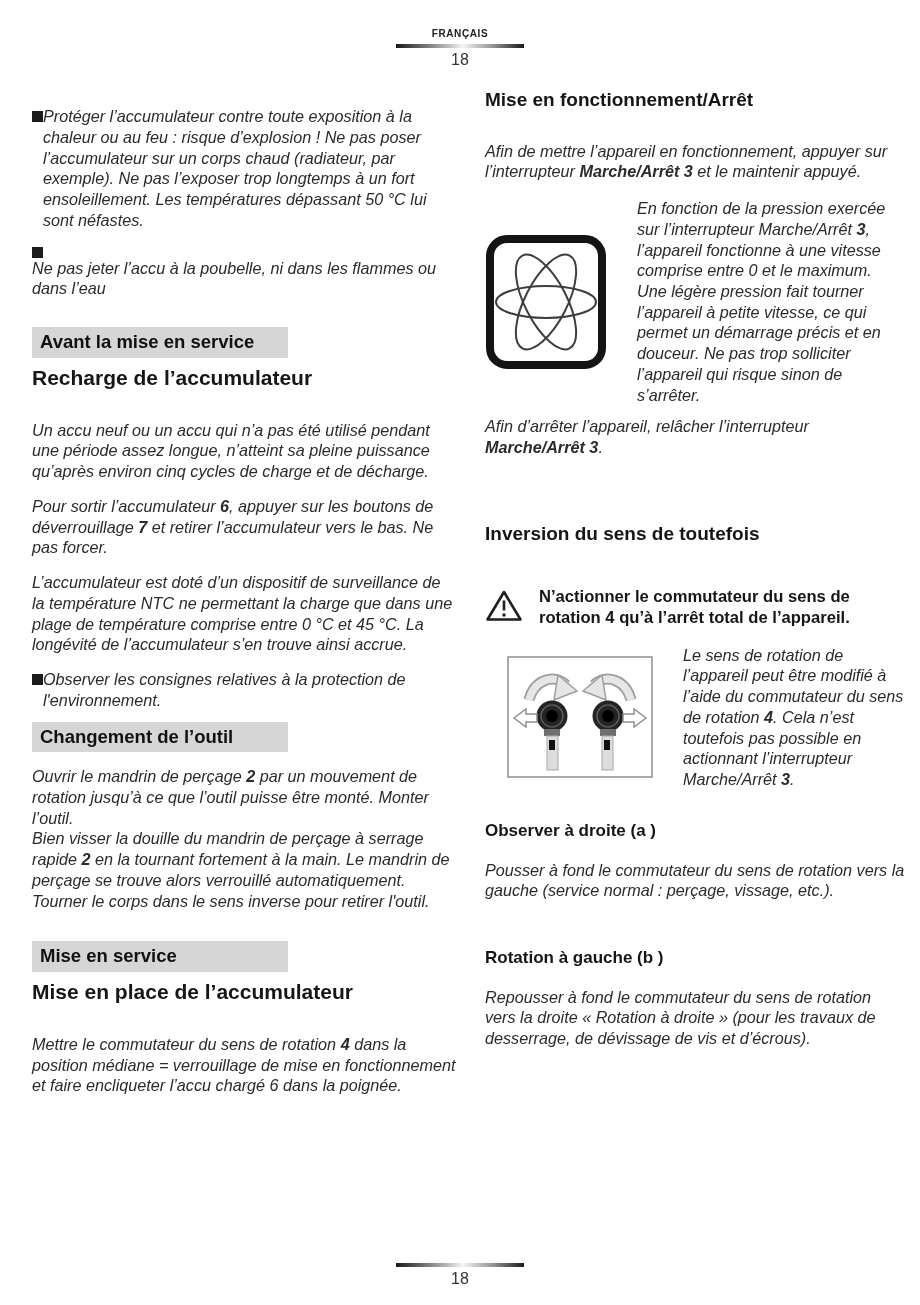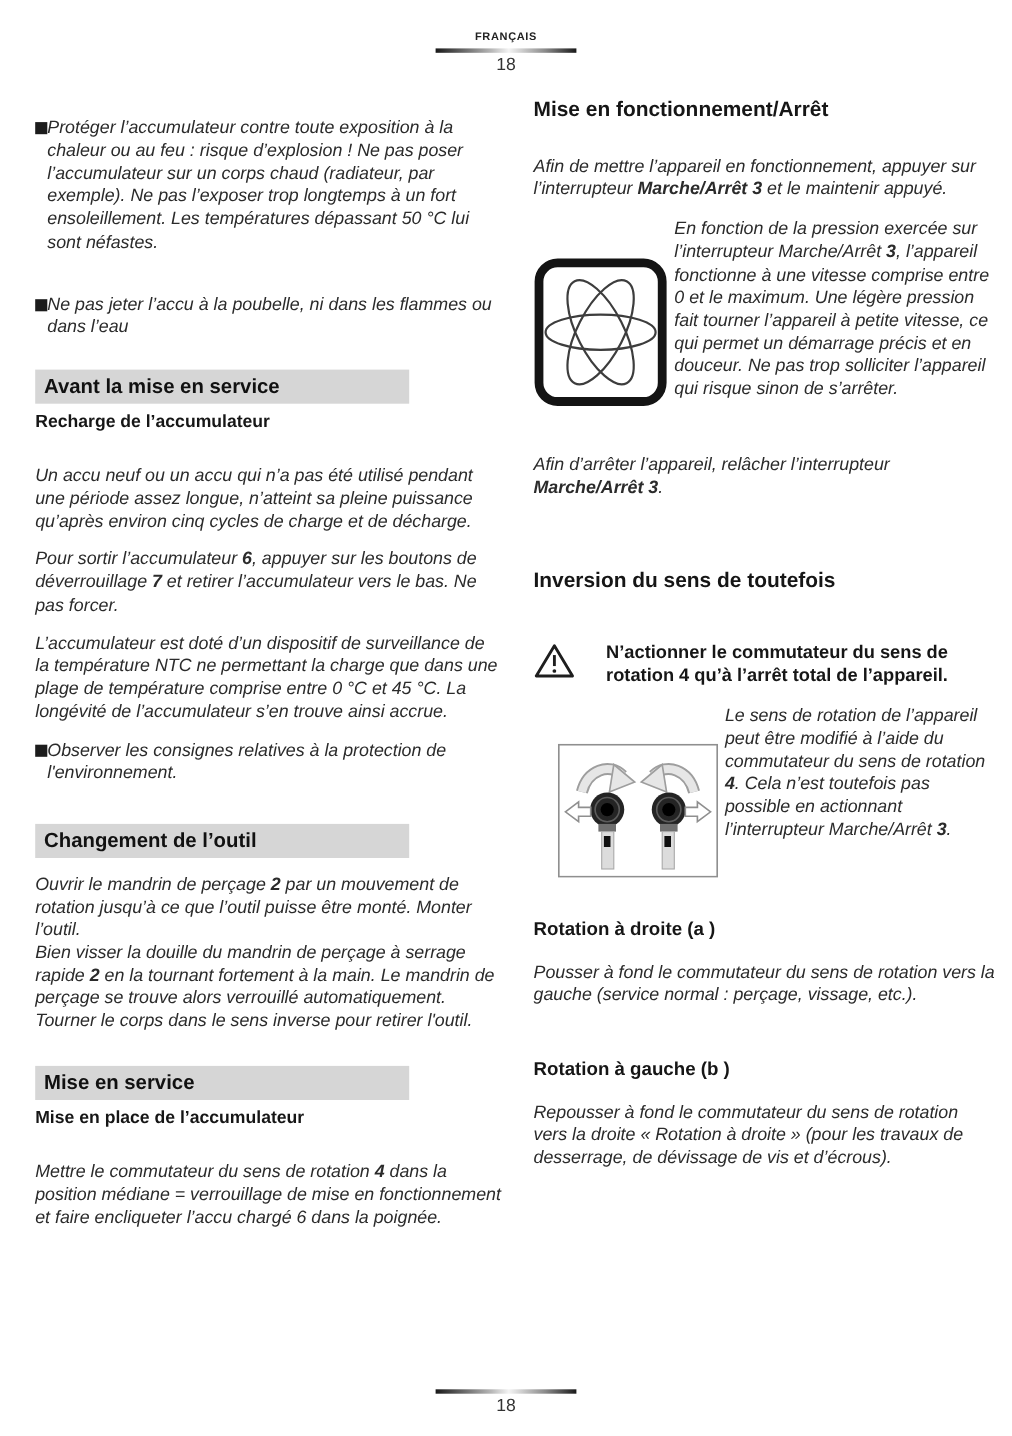--- a/index.html
+++ b/index.html
@@ -19,44 +19,44 @@
   .col-right{flex:1;min-width:0;}
 
   p,h1,h2,h3{margin:0;padding:0;}
   .seg-b{font-weight:bold;}
 
   .bullet-item{display:flex;gap:0;font-style:italic;}
   .bullet-sq{flex:0 0 11px;width:11px;height:11px;background:#1c1c1c;margin-top:5px;}
   .mt18{margin-top:18px;}
   .mt14{margin-top:14px;}
   .mt16{margin-top:16px;}
-  .mt20{margin-top:36px;}
+  .mt20{margin-top:11px;flex-direction:column;}
   .mt28{margin-top:28px;}
   .mt30{margin-top:30px;}
   .mt36{margin-top:36px;}
   .mt40{margin-top:40px;}
   .mt46{margin-top:46px;}
   .mt64{margin-top:64px;}
 
   .band-heading{
     background:#d6d6d6;font-weight:bold;font-size:18.5px;
-    padding:3px 10px 4px 8px;width:340px;box-sizing:border-box;color:#111;
+    padding:3px 10px 4px 8px;width:256px;box-sizing:border-box;color:#111;
   }
-  .sub-heading{font-weight:bold;font-size:16px;color:#161616;margin-top:7px;}
+  .sub-heading{font-weight:bold;font-size:21px;color:#161616;margin-top:7px;}
   .rc-heading{font-weight:bold;font-size:19px;color:#161616;}
   .small-heading{font-weight:bold;font-size:17px;color:#161616;}
 
   .para{font-style:italic;}
   .tight-block .para{margin-top:0;}
 
-  .figure-row{display:flex;gap:6px;}
+  .figure-row{display:flex;gap:30px;}
   .fig-icon-box{flex:0 0 122px;}
   .fig-text{flex:1;font-style:italic;}
 
-  .warning-row{display:flex;gap:28px;align-items:center;}
+  .warning-row{display:flex;gap:16px;align-items:center;}
   .warning-text{font-weight:bold;font-size:16.6px;color:#161616;}
   .warn-icon{flex:0 0 38px;margin-top:2px;}
 
   .fig2-box{flex:0 0 146px;margin-left:22px;}
 
   .page-footer{position:absolute;left:0;right:0;bottom:16px;text-align:center;}
 </style>
 </head>
 <body>
 
@@ -161,21 +161,21 @@
           <circle cx="101" cy="60" r="6" fill="#000000"></circle>
           <rect x="93" y="73" width="16" height="7" fill="#6f6f6f"></rect>
           <rect x="95" y="80" width="11" height="34" fill="#dcdcdc" stroke="#a9a9a9"></rect>
           <rect x="97" y="84" width="6" height="10" fill="#101010"></rect>
           <polygon points="139,62 127,53 127,58 116,58 116,66 127,66 127,71" fill="#ffffff" stroke="#8f8f8f" stroke-width="1.5"></polygon>
         </svg>
       </div>
       <p class="fig-text"><span>Le sens de rotation de l’appareil peut être modifié à l’aide du commutateur du sens de rotation </span><span class="seg-b">4</span><span>. Cela n’est toutefois pas possible en actionnant l’interrupteur Marche/Arrêt </span><span class="seg-b">3</span><span>.</span></p>
     </div>
 
-    <h3 class="small-heading mt30">Rotation à droite (a )</h3>
+    <h3 class="small-heading mt30">Observer à droite (a )</h3>
     <p class="para mt18"><span>Pousser à fond le commutateur du sens de rotation vers la gauche (service normal : perçage, vissage, etc.).</span></p>
 
     <h3 class="small-heading mt46">Rotation à gauche (b )</h3>
     <p class="para mt18"><span>Repousser à fond le commutateur du sens de rotation vers la droite « Rotation à droite » (pour les travaux de desserrage, de dévissage de vis et d’écrous).</span></p>
 
   </div>
 </div>
 
 <footer class="page-footer">
   <div class="grad-bar"></div>

